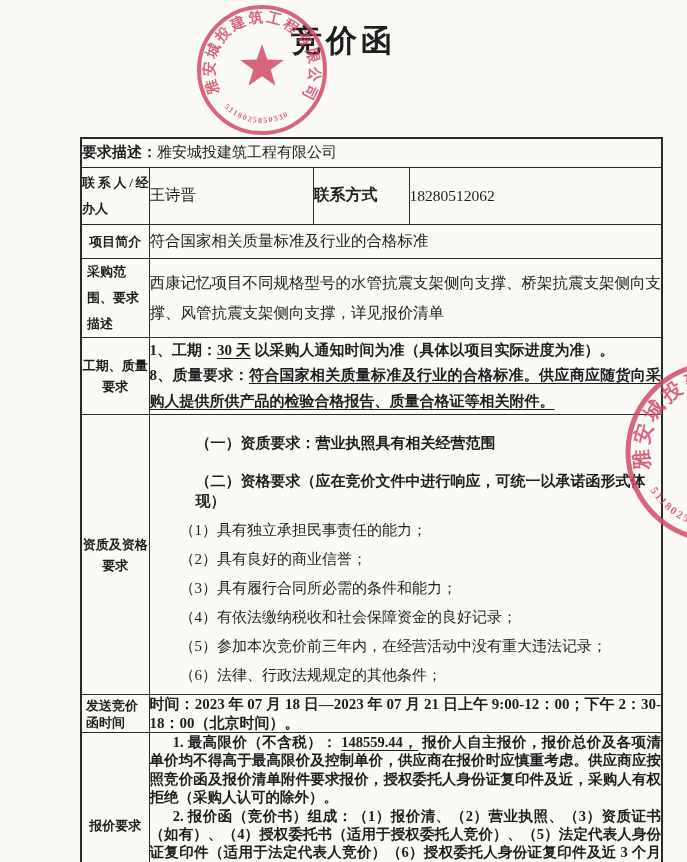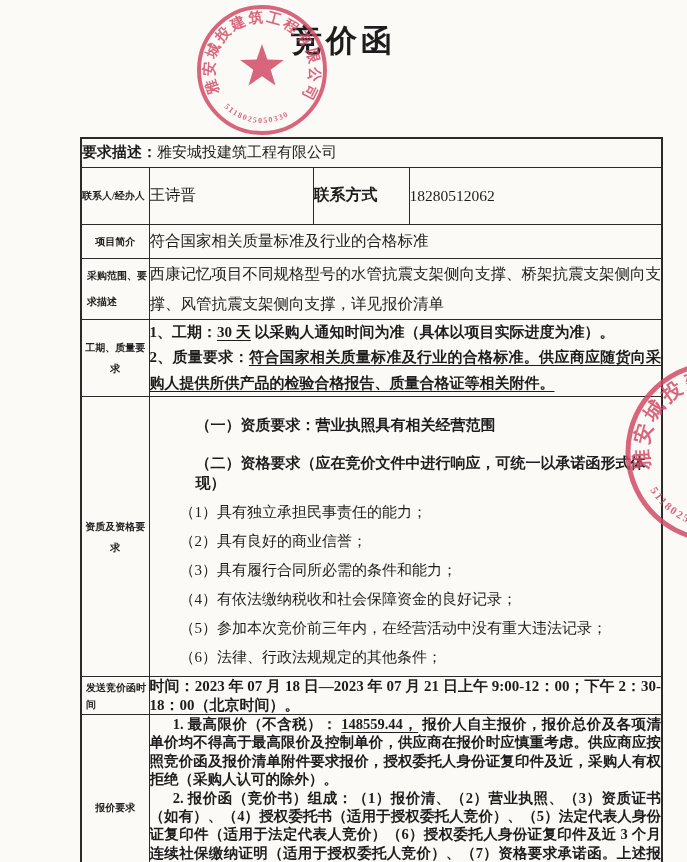--- a/index.html
+++ b/index.html
@@ -29,21 +29,21 @@
     position:absolute;left:80px;top:137px;width:581px;
     border-collapse:collapse;table-layout:fixed;
     border:2px solid var(--line);
   }
   table.grid td{border:1px solid var(--line);padding:0;vertical-align:middle;overflow:hidden;}
 
   td.inline-row{font-size:15px;padding:2px 8px;}
   td.inline-row .lb{font-weight:bold;}
 
   td.hcell{
-    font-weight:bold;font-size:10px;text-align:center;
+    font-weight:bold;font-size:13px;text-align:center;
     line-height:21px;padding:2px 3px;
   }
   td.hcell.contact-label{text-align:justify;text-justify:inter-character;line-height:26px;}
   td.hcell.scope-label{text-align:left;padding-left:5px;line-height:26px;}
   td.hcell.send-label{text-align:left;padding-left:4px;line-height:17px;}
 
   td.vcell{font-size:15.5px;padding:2px 8px;}
   td.top{vertical-align:top;padding-top:9px;}
   td.contact-head2{font-weight:bold;font-size:16px;}
 
@@ -106,21 +106,21 @@
 
     <tr style="height:58px">
       <td class="hcell scope-label">采购范围、要求描述</td>
       <td colspan="3" class="scope-cell">西康记忆项目不同规格型号的水管抗震支架侧向支撑、桥架抗震支架侧向支撑、风管抗震支架侧向支撑，详见报价清单</td>
     </tr>
 
     <tr style="height:76px">
       <td class="hcell">工期、质量要求</td>
       <td colspan="3" class="sched-cell">
         <div><span>1、工期：</span><span class="u">30 天</span><span>  以采购人通知时间为准（具体以项目实际进度为准）。</span></div>
-        <div><span>2、质量要求：</span><span class="u">符合国家相关质量标准及行业的合格标准。供应商应随货向采购人提供所供产品的检验合格报告、质量合格证等相关附件。</span></div>
+        <div><span>8、质量要求：</span><span class="u">符合国家相关质量标准及行业的合格标准。供应商应随货向采购人提供所供产品的检验合格报告、质量合格证等相关附件。</span></div>
       </td>
     </tr>
 
     <tr style="height:237px">
       <td class="hcell">资质及资格要求</td>
       <td colspan="3" class="qual-cell">
         <p class="qh">（一）资质要求：营业执照具有相关经营范围</p>
         <p class="qh">（二）资格要求（应在竞价文件中进行响应，可统一以承诺函形式体现）</p>
         <p class="qi">（1）具有独立承担民事责任的能力；</p>
         <p class="qi">（2）具有良好的商业信誉；</p>

